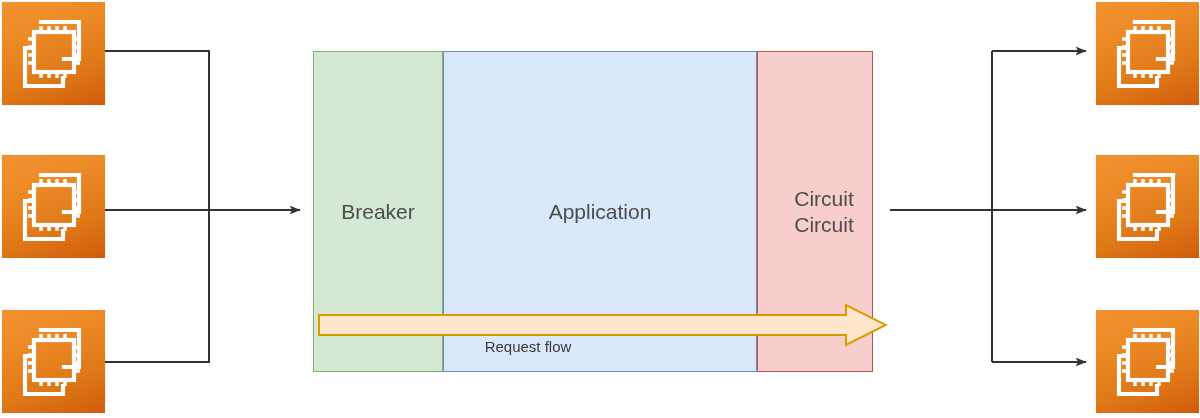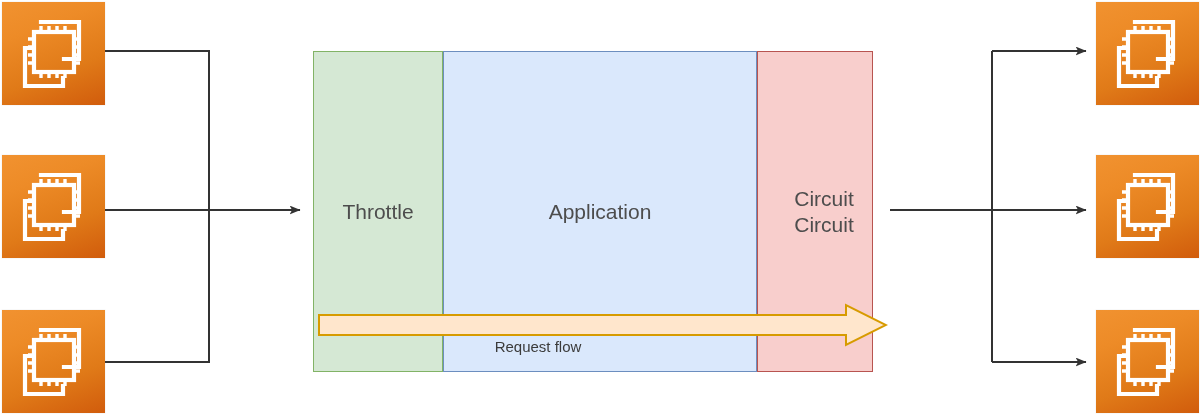--- a/index.html
+++ b/index.html
@@ -39,21 +39,21 @@
   .panel-circuit{
     left:444px;width:116px;
     background:#f8cecc;border:1px solid #b85450;padding-left:18px;
   }
   .panel-label{pointer-events:none;}
 
   
   .flow-arrow{position:absolute;left:318px;top:303px;width:570px;height:44px;}
   .flow-arrow svg{display:block;}
   .flow-label{
-    position:absolute;left:448px;top:338px;width:180px;
+    position:absolute;left:438px;top:338px;width:180px;
     text-align:center;font-size:15px;color:#3b3b3b;
   }
 
   
   .connectors{position:absolute;left:0;top:0;width:1200px;height:418px;}
   .connectors svg{display:block;}
 </style>
 </head>
 <body>
 
@@ -173,21 +173,21 @@
         <path d="M992 51 H1086" marker-end="url(#arrowhead)"></path>
         <path d="M992 210 H1086" marker-end="url(#arrowhead)"></path>
         <path d="M992 362 H1086" marker-end="url(#arrowhead)"></path>
         <path d="M992 51 V362"></path>
       </g>
     </svg>
   </div>
 
   <div class="main-box">
     <div class="panel panel-throttle">
-      <span class="panel-label">Throttle</span>
+      <span class="panel-label">Breaker</span>
     </div>
 
     <div class="panel panel-application">
       <span class="panel-label">Application</span>
     </div>
 
     <div class="panel panel-circuit">
       <span class="panel-label"><span>Circuit</span><br><span>Circuit</span></span>
     </div>
   </div>

